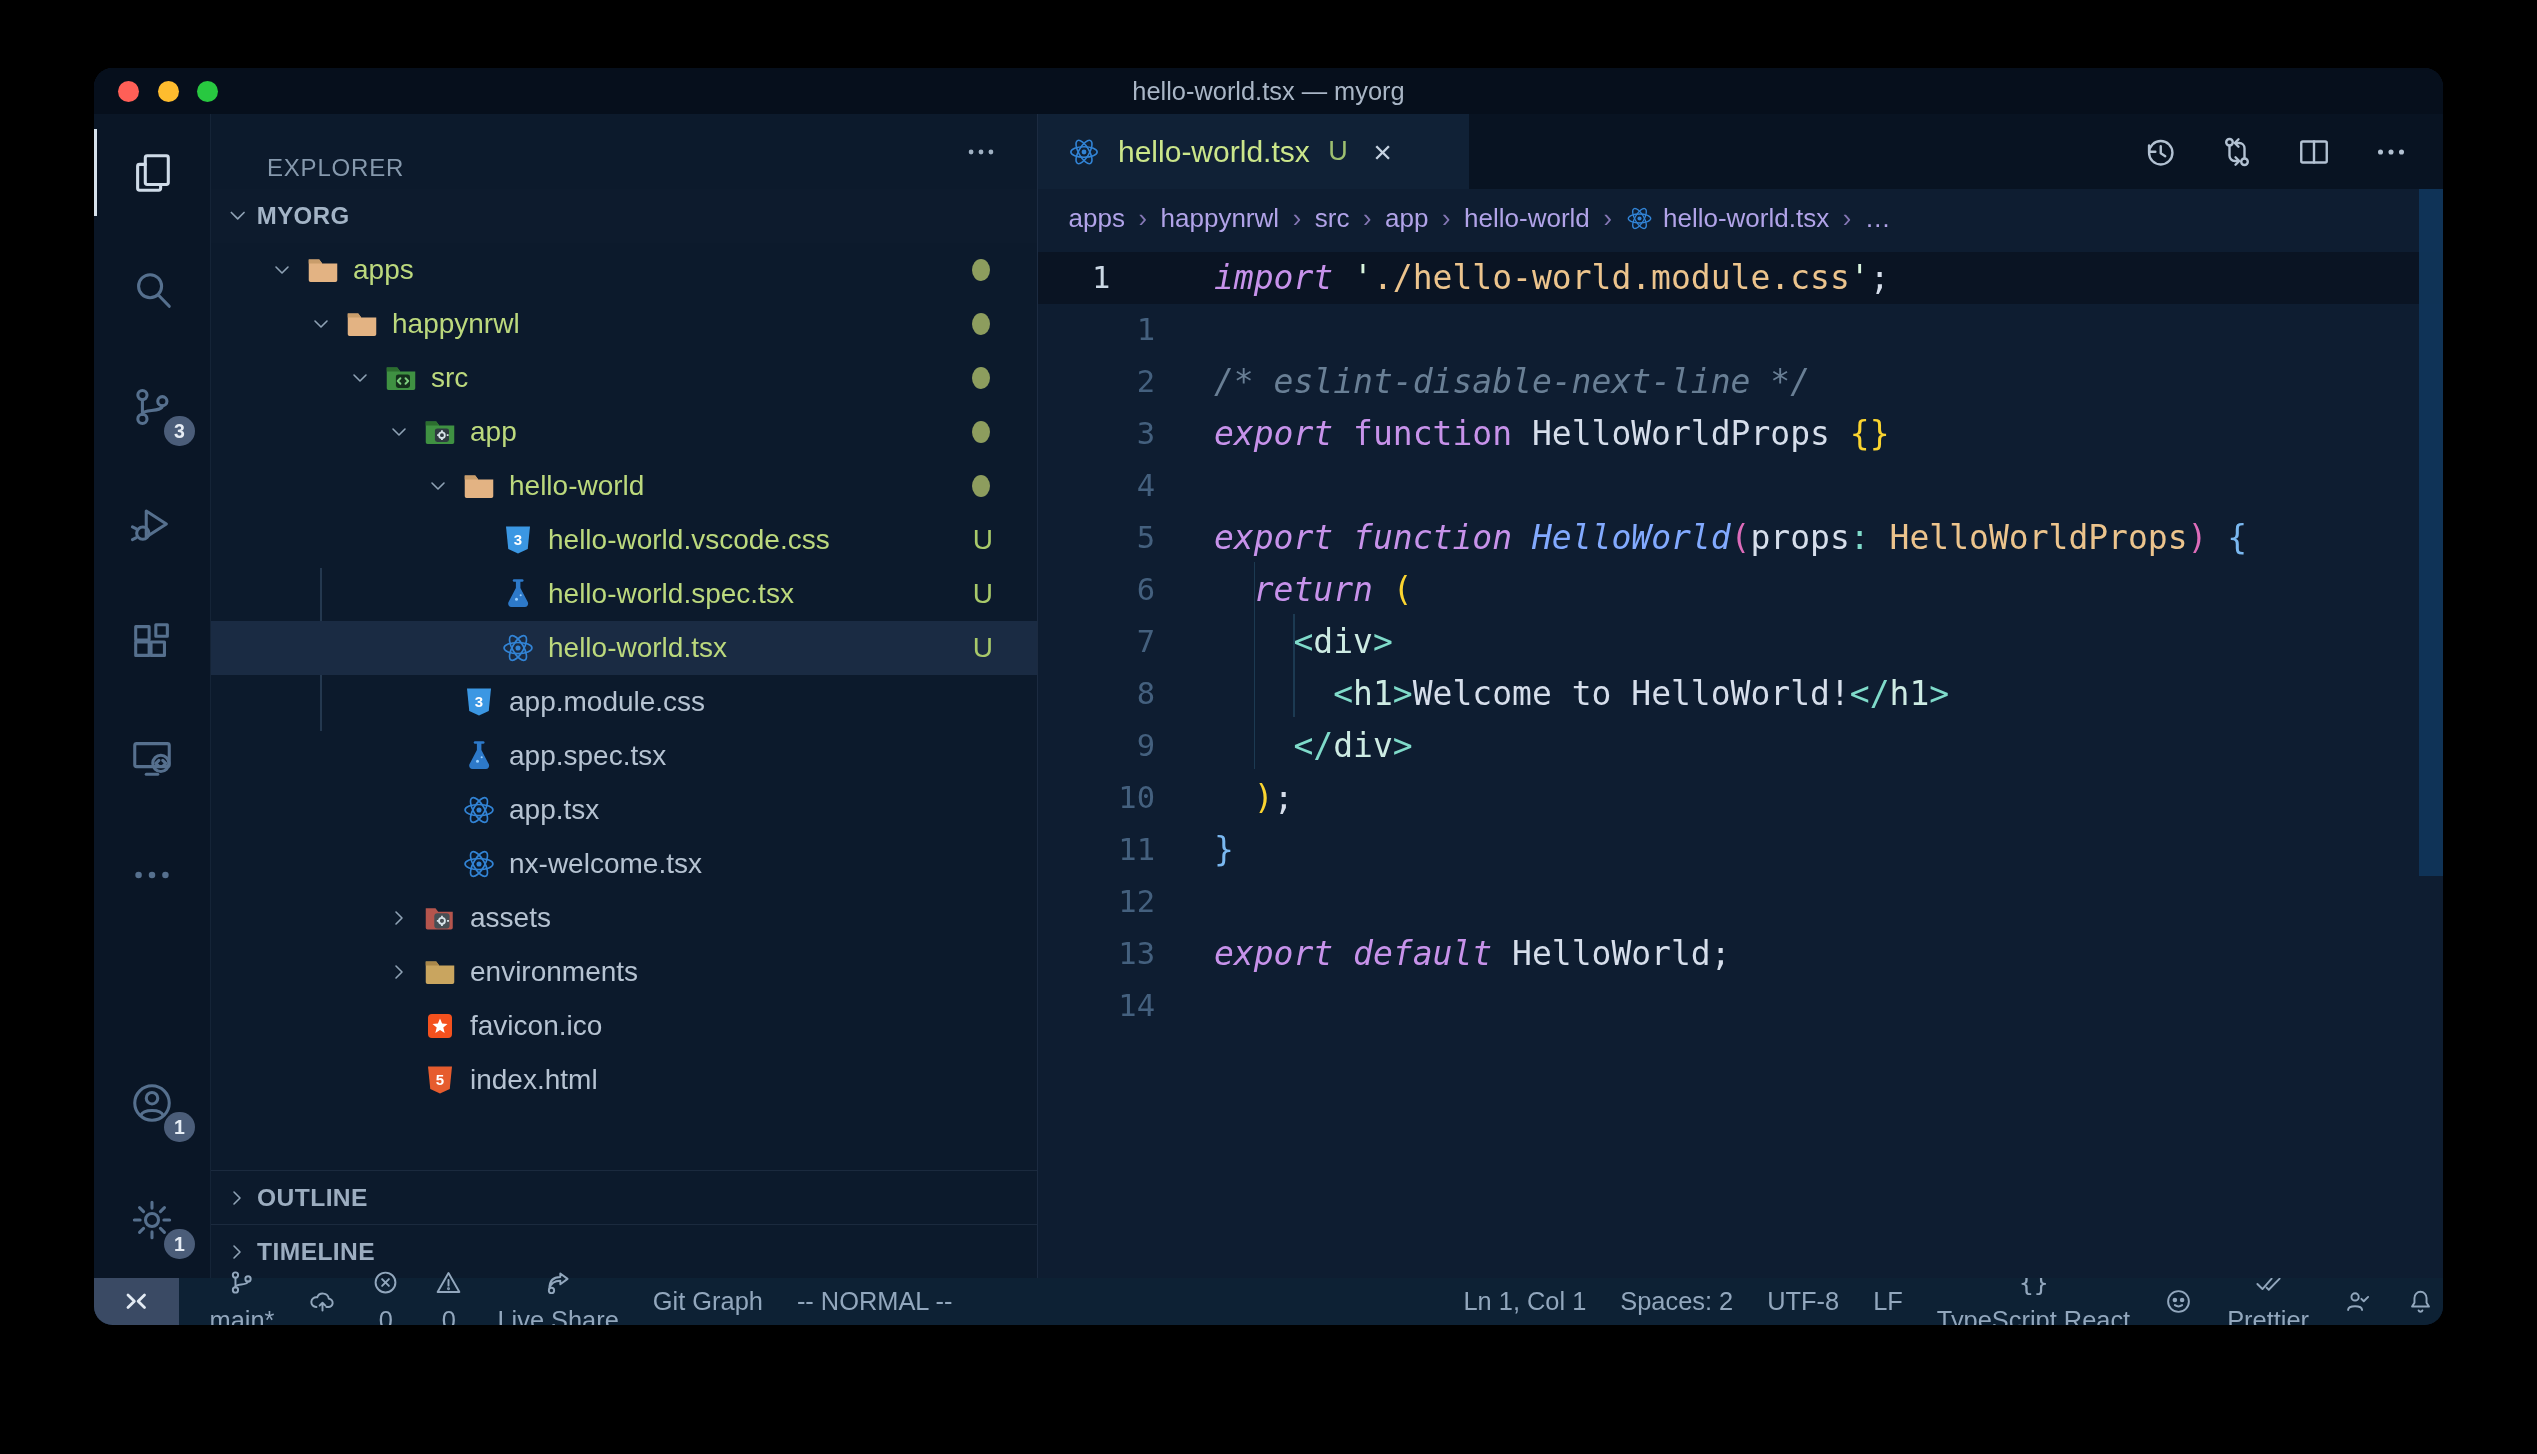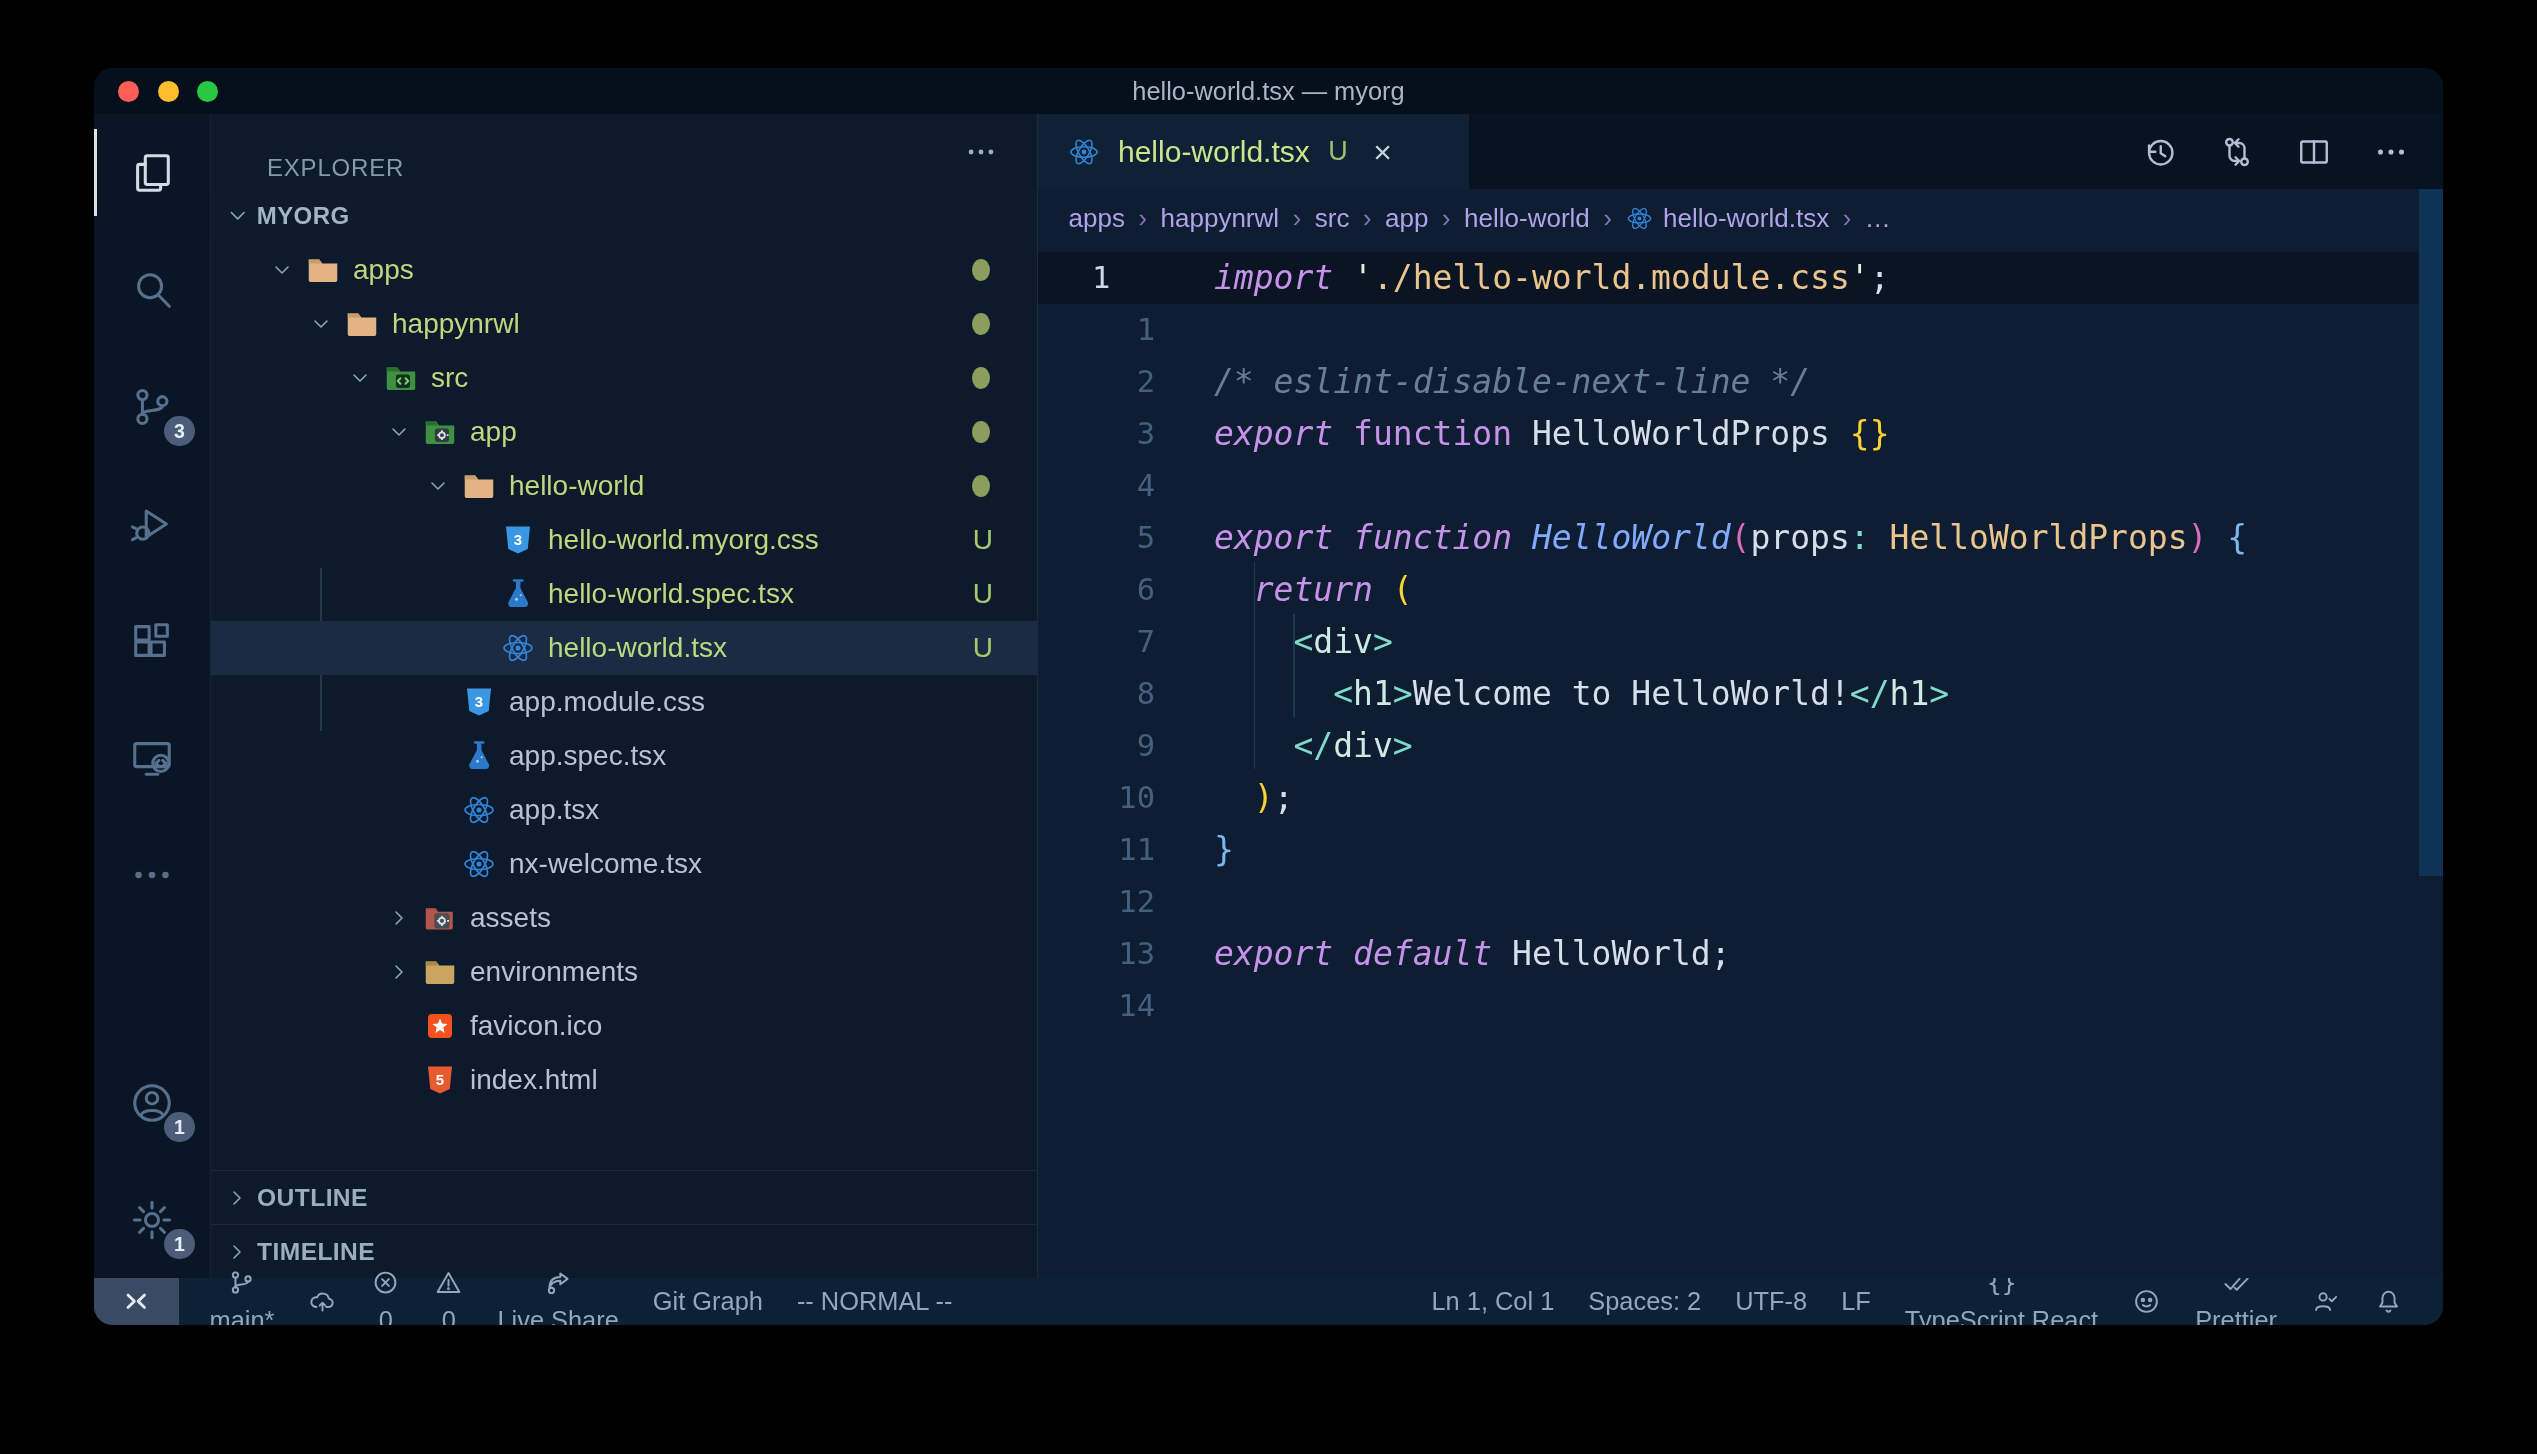--- a/index.html
+++ b/index.html
@@ -83,21 +83,21 @@
   .tok-op{color:#7fdbca;}
   .tok-type{color:#ecc48d;}
   .tok-tagb{color:#7fdbca;}
   .tok-tag{color:#cdebe3;}
   .scrollbar{position:absolute;right:0;top:75px;width:24px;height:687px;background:#10365c;opacity:.9;}
   
   .status{height:47px;flex:none;background:#0d2134;display:flex;align-items:stretch;color:#92a7bd;font-size:25.4px;}
   .remote-tile{width:85px;background:#3a4a64;color:#e3ebf4;display:flex;align-items:center;justify-content:center;flex:none;}
   .remote-tile .icon{width:30.5px;height:30.5px;}
   .sgroup{display:flex;align-items:center;gap:34px;padding:0 30.5px;}
-  .sgroup.right{margin-left:auto;padding-right:40px;}
+  .sgroup.right{margin-left:auto;padding-right:8px;}
   .sitem{display:flex;align-items:center;gap:8.5px;white-space:nowrap;flex-direction:column;}
   .sitem .icon{width:29px;height:29px;display:inline-flex;}
   .sitem .icon svg{width:29px;height:29px}
   .braces{font-family:"DejaVu Sans Mono",monospace;font-size:24.6px;color:#92a7bd;}
   .icon svg{width:100%;height:100%;display:block;}
 </style>
 </head>
 <body>
 
 <div class="stage">
@@ -304,21 +304,21 @@
               <span class="dot"></span>
             </div>
             <div class="row " style="padding-left:254px">
               <span class="chev"></span>
               <span class="ti">
                 <svg viewBox="0 0 24 24" style="font-size:33px">
                   <path fill="#3b97e3" d="M4 3h16l-1.5 15L12 21l-6.5-3Z"></path>
                   <text x="12" y="15" font-size="10" font-weight="bold" fill="#fff" text-anchor="middle" font-family="sans-serif">3</text>
                 </svg>
               </span>
-              <span class="lbl untracked">hello-world.myorg.css</span>
+              <span class="lbl untracked">hello-world.vscode.css</span>
               <span class="gitU">U</span>
             </div>
             <div class="row " style="padding-left:254px">
               <span class="chev"></span>
               <span class="ti">
                 <svg viewBox="0 0 24 24">
                   <path fill="#2d79c9" d="M10.6 3h3v5l4.9 9.4a2.3 2.3 0 0 1-2 3.3H7.7a2.3 2.3 0 0 1-2-3.3L10.6 8Z"></path>
                   <path d="M9.4 3h5.4" stroke="#2d79c9" stroke-width="1.8" stroke-linecap="round"></path>
                   <circle cx="11" cy="15.5" r="1" fill="#9ad1ff"></circle>
                   <circle cx="13.8" cy="12.8" r=".7" fill="#9ad1ff"></circle>

